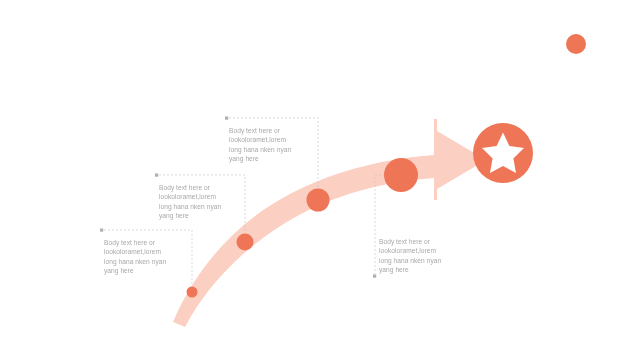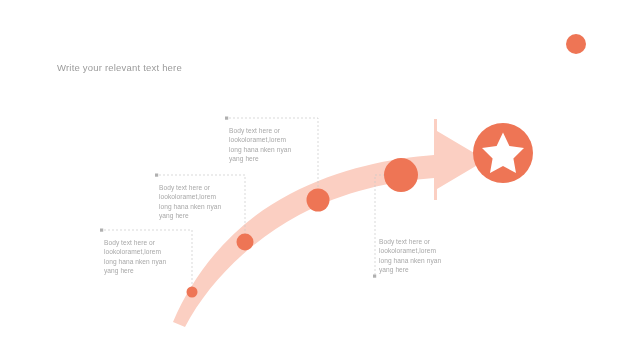--- a/index.html
+++ b/index.html
@@ -103,21 +103,20 @@
     <circle cx="401" cy="175" r="17" fill="#ee7555"></circle>
 
     <g>
       <circle cx="503" cy="153" r="30" fill="#ee7555"></circle>
       <path fill="#ffffff" d="M503,132.5 L509.4,146 L524,148 L513.4,158.6 L516,173 L503,166 L490,173 L492.6,158.6 L482,148 L496.6,146 Z"></path>
     </g>
 
     <circle cx="576" cy="44" r="10" fill="#ee7555"></circle>
   </svg>
 
-  <div class="headline">Write your relevant text here</div>
 
   <div class="callout" id="callout-1">
     <p>Body text here or</p>
     <p>lookoloramet,lorem</p>
     <p>long hana nken nyan</p>
     <p>yang here</p>
   </div>
 
   <div class="callout" id="callout-2">
     <p>Body text here or</p>

